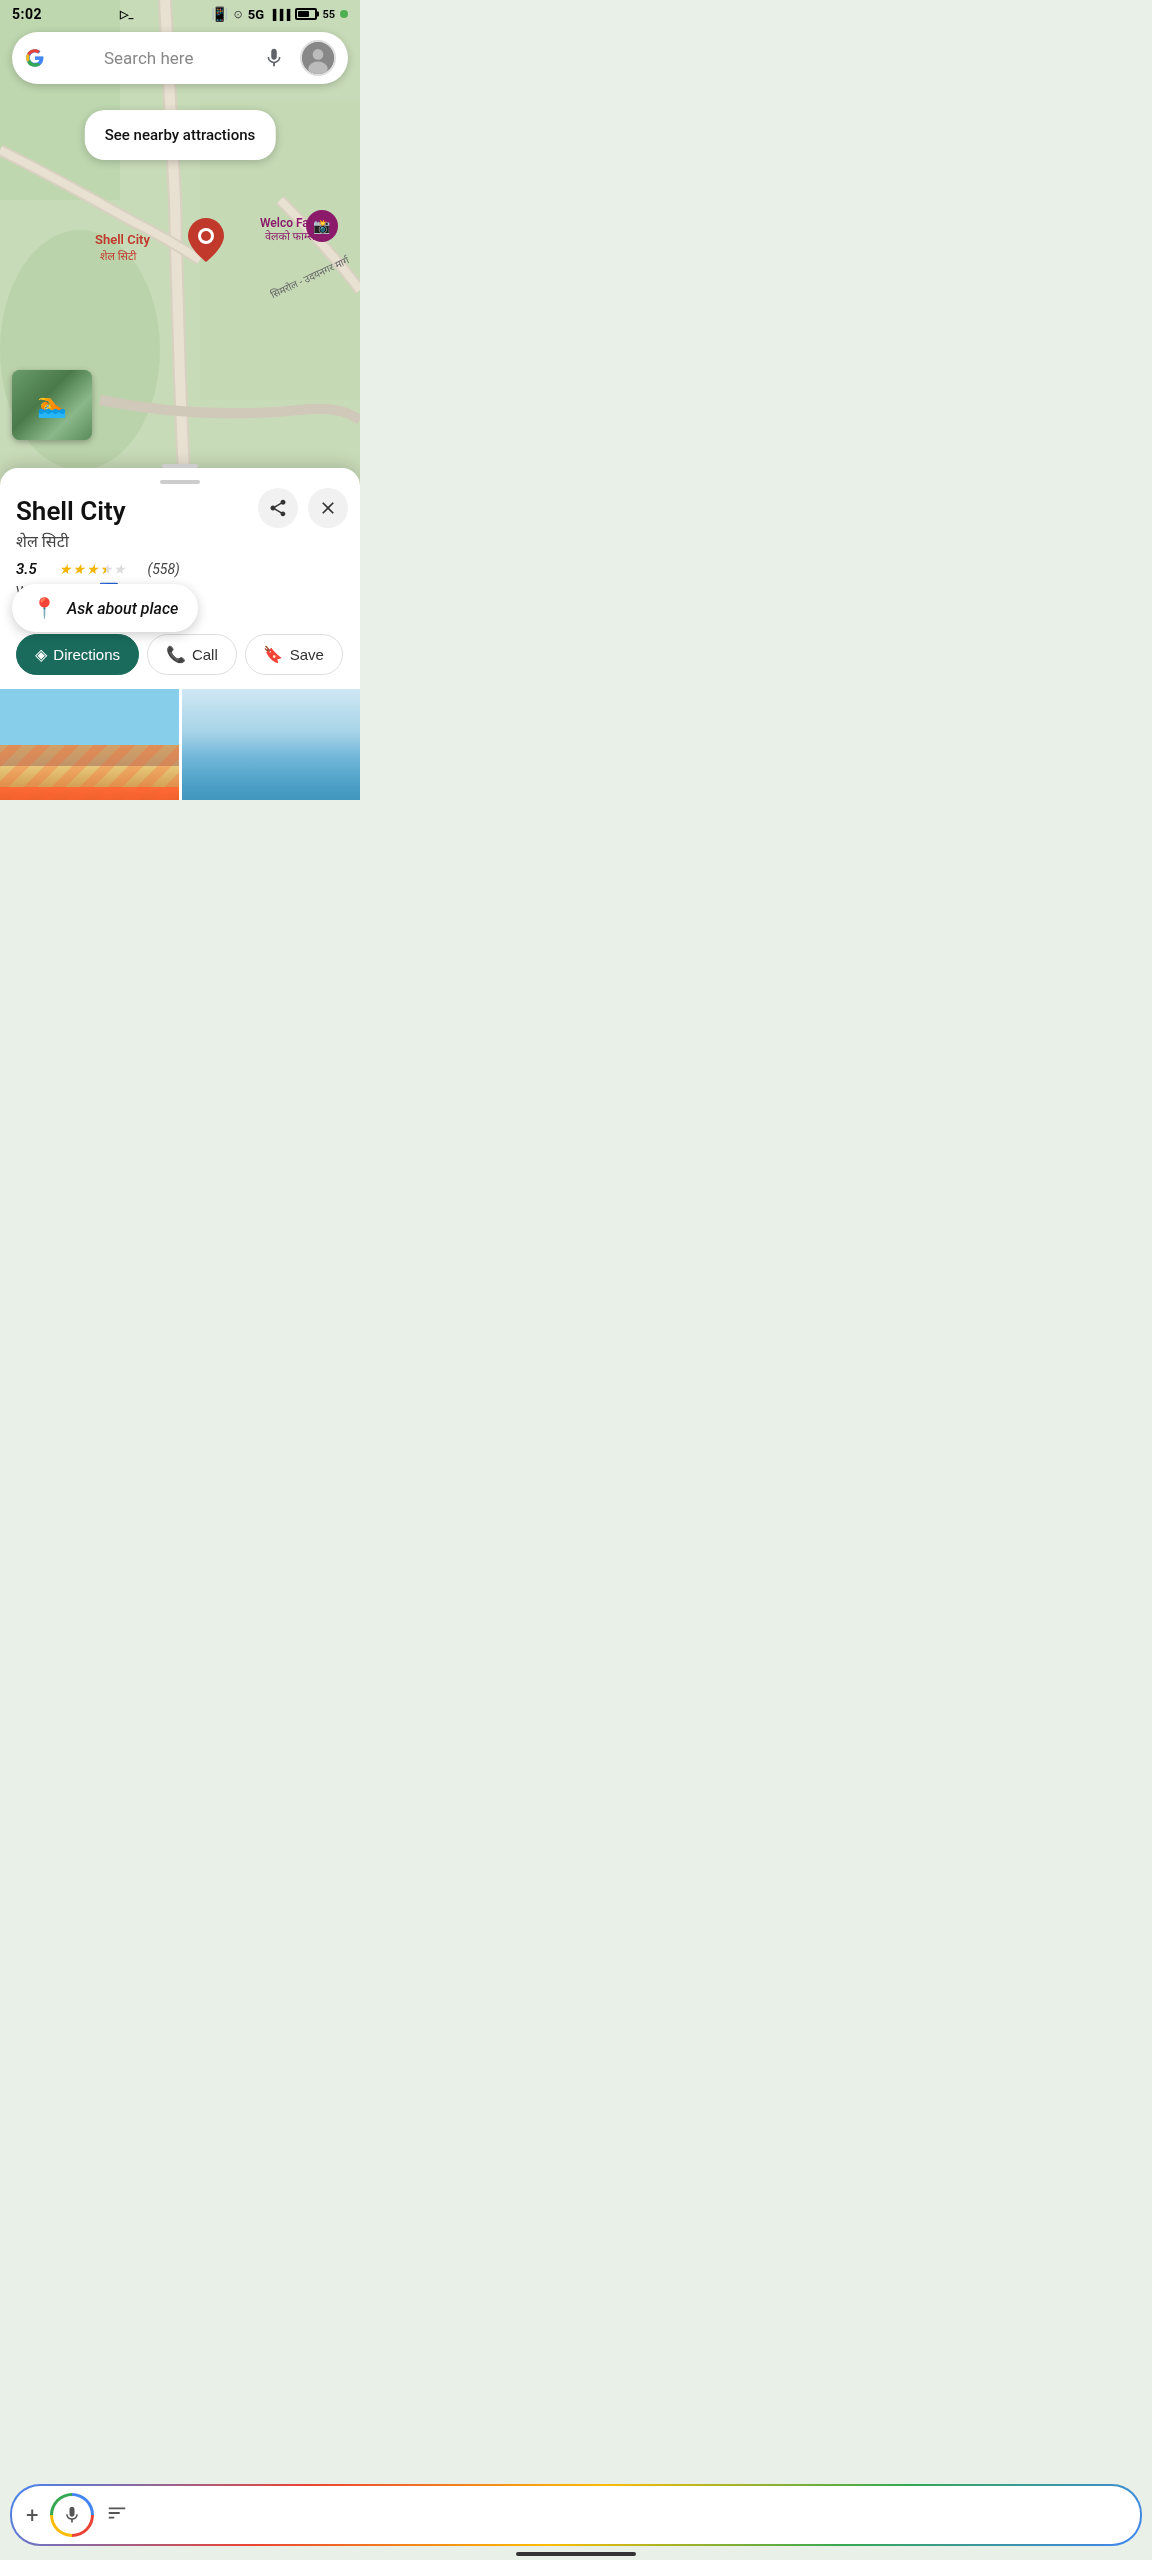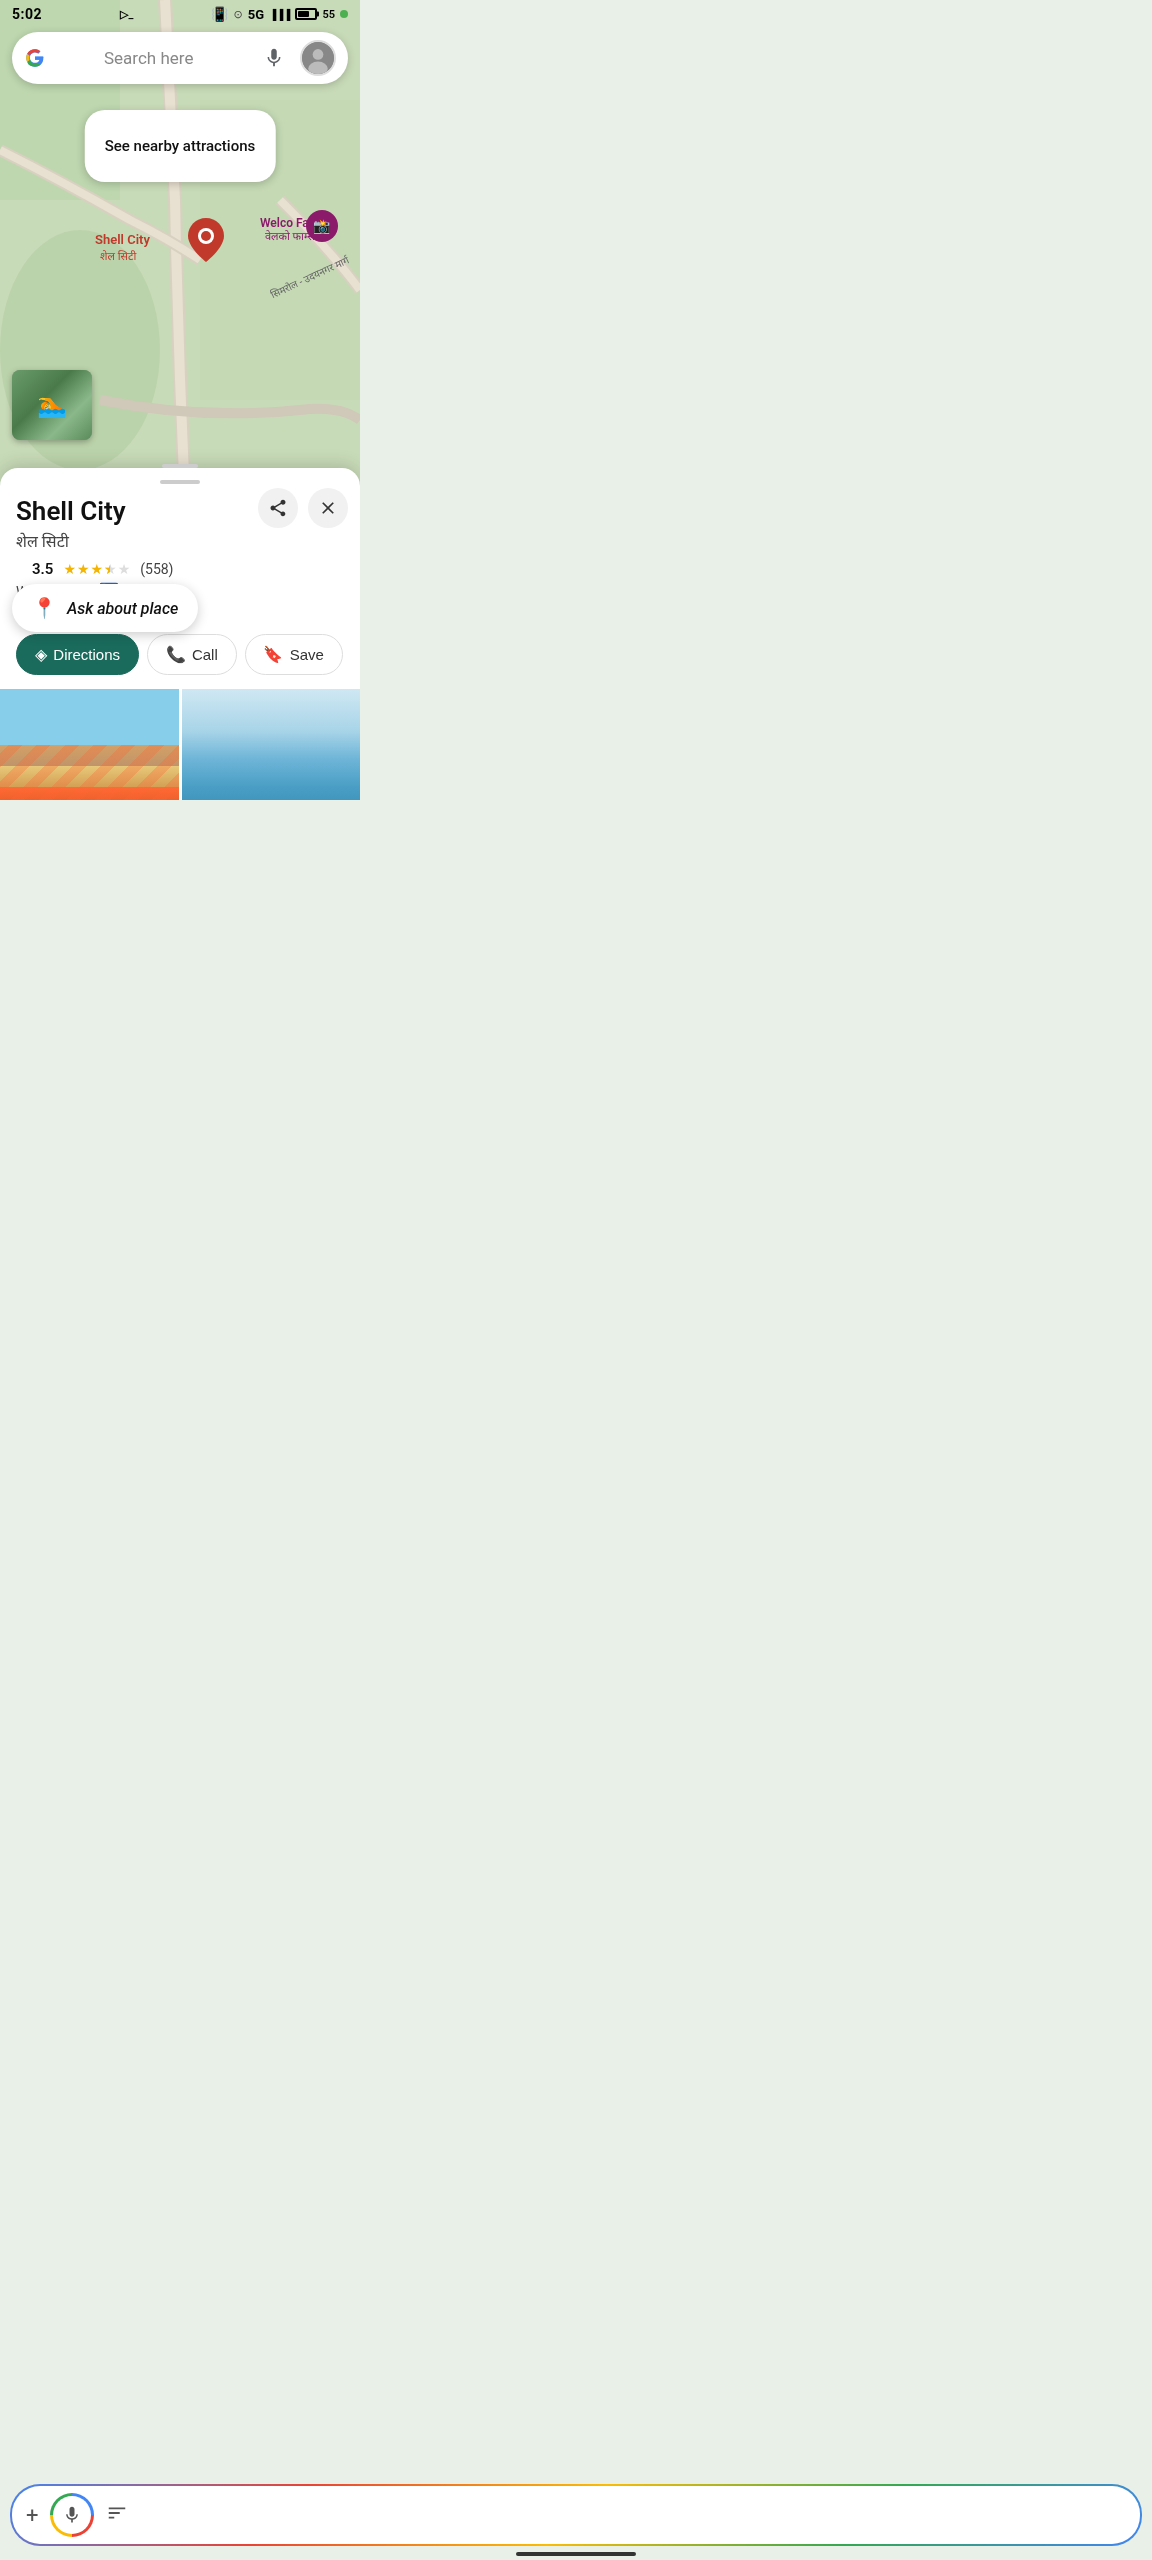--- a/index.html
+++ b/index.html
@@ -149,21 +149,21 @@
     }
 
     
     .nearby-chip {
       position: absolute;
       top: 110px;
       left: 50%;
       transform: translateX(-50%);
       background: white;
       border-radius: 20px;
-      padding: 27px 20px;
+      padding: 16px 20px;
       font-size: 15px;
       font-weight: 500;
       color: #111;
       box-shadow: 0 2px 8px rgba(0,0,0,0.2);
       white-space: nowrap;
       z-index: 50;
     }
 
     
     .map-label {
@@ -329,22 +329,23 @@
       align-items: center;
       justify-content: center;
       cursor: pointer;
       font-size: 18px;
       color: #333;
     }
 
     .rating-row {
       display: flex;
       align-items: center;
-      gap: 10px;
-      margin: 4px 16px;
+      gap: 22px;
+      margin: 4px 0;
+      font-style: italic;
     }
 
     .rating-num {
       font-size: 15px;
       font-weight: 600;
       color: #111;
     }
 
     .stars {
       display: flex;

